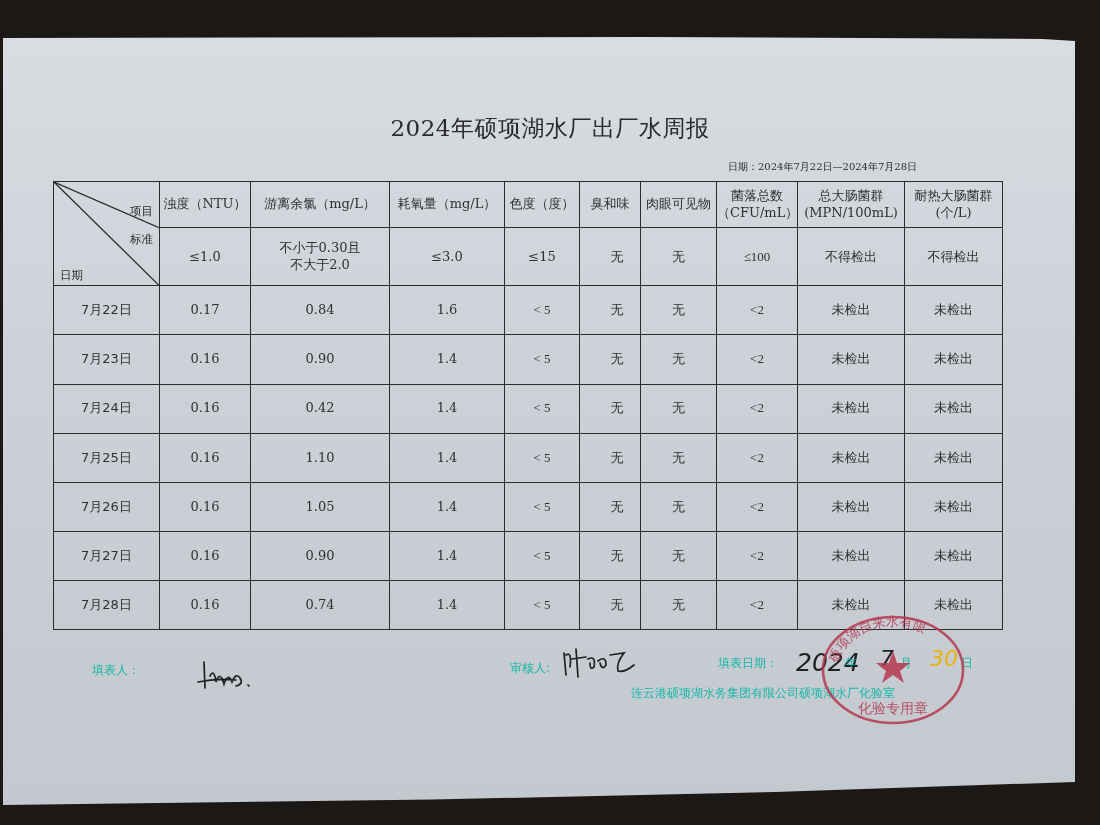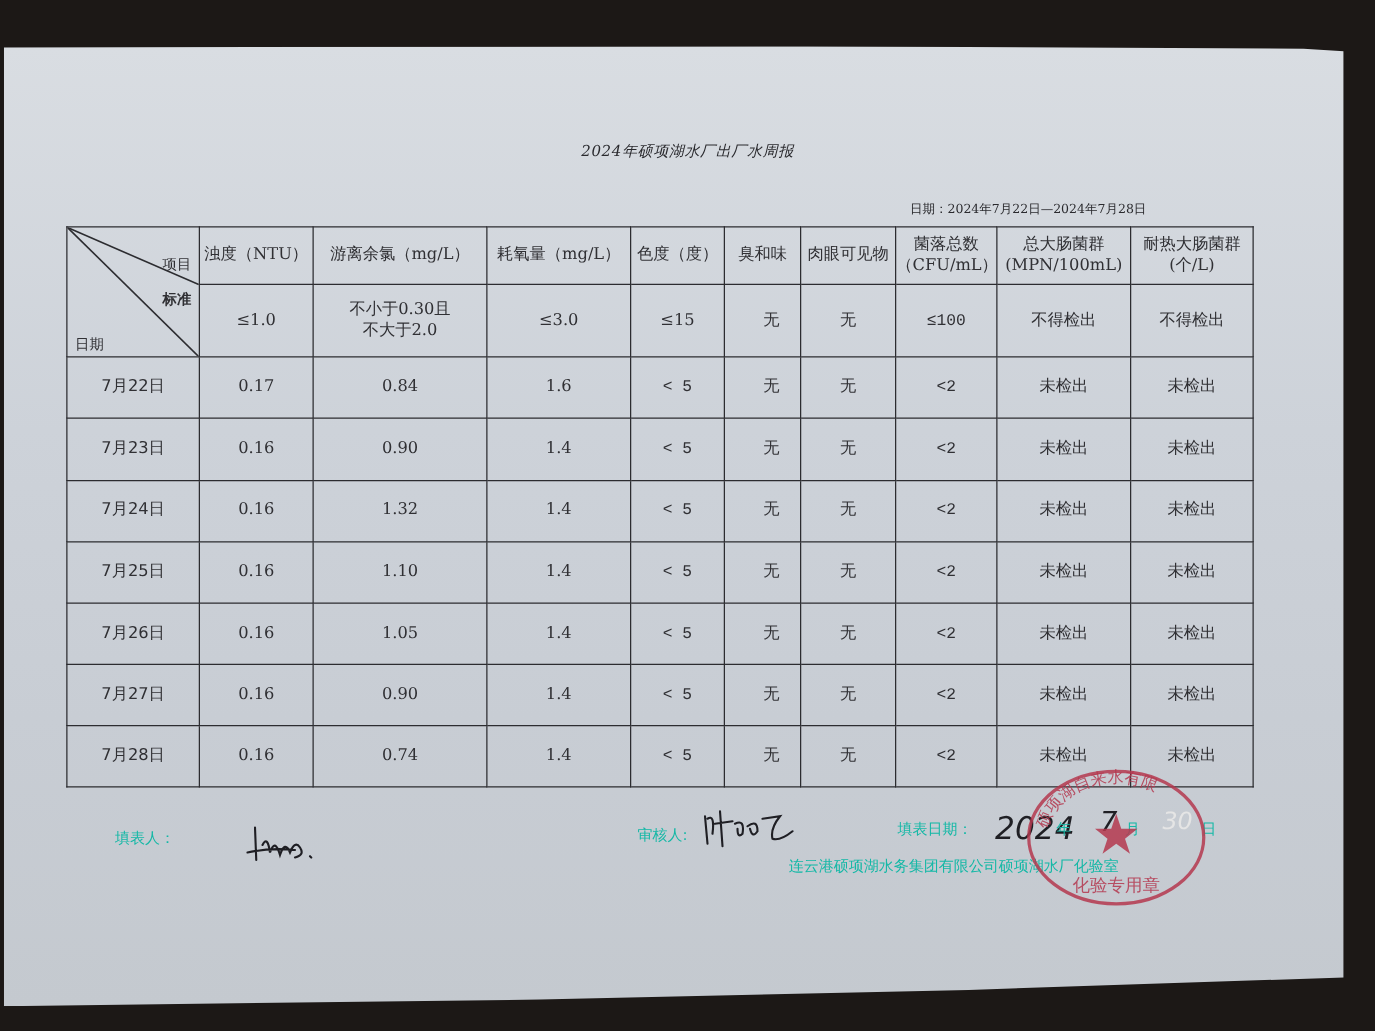--- a/index.html
+++ b/index.html
@@ -9,39 +9,39 @@
       font-family: "DejaVu Serif", "Liberation Serif", serif;
       color: #2b2b2e;
     }
     .paper {
       position: absolute; left: 3px; top: 37px; width: 1072px; height: 768px;
       background: linear-gradient(180deg, #d9dde2 0%, #cdd2d9 40%, #c8cdd4 70%, #c4c9cf 100%);
       clip-path: polygon(0 1px, 60% 0, 97% 2px, 100% 4px, 100% 97%, 72% 98.3%, 40% 99.3%, 0 100%);
     }
     .title {
       position: absolute; left: 0; width: 1100px; top: 113px; text-align: center;
-      font-size: 12px; letter-spacing: 0.5px; color: #2a2a2e; font-style: italic;
+      font-size: 23px; letter-spacing: 0.5px; color: #2a2a2e;
     }
     .date-range {
       position: absolute; left: 728px; top: 160px; font-size: 10px; color: #2a2a2e;
     }
     table.report {
       position: absolute; left: 53px; top: 181px; width: 949px; height: 449px;
       border-collapse: collapse; table-layout: fixed;
       font-size: 13px; color: #303034;
     }
     table.report td {
       border: 1.6px solid #2c2c30; text-align: center; vertical-align: middle;
       padding: 0; line-height: 1.25;
     }
     .hdr1 td { height: 44px; font-size: 13px; }
     .hdr2 td { height: 56px; font-size: 13px; }
     .row td { height: 47px; }
     .col-date { font-family: "DejaVu Sans", "Liberation Sans", sans-serif; font-size: 13px; }
-    .sans { font-family: Liberation Mono, monospace; }
+    .sans { font-family: Liberation Serif, serif; }
     .diag { position: relative; padding: 0 !important; }
     .diag svg { position: absolute; left: 0; top: 0; width: 100%; height: 100%; }
     .diag .lbl { position: absolute; font-size: 11.5px; font-family: "DejaVu Sans", "Liberation Sans", sans-serif; }
     .shift-right { padding-left: 14px !important; }
     .footer-label { position: absolute; font-size: 12px; color: #14b8a6; font-family: "DejaVu Sans", "Liberation Sans", sans-serif; }
     .handwriting { position: absolute; }
     .stamp {
       position: absolute; left: 818px; top: 613px; width: 150px; height: 114px;
     }
   </style>
@@ -67,21 +67,21 @@
       <col style="width:98px">
   </colgroup>
   <tbody>
       <tr class="hdr1">
     <td rowspan="2" class="diag">
       <svg viewBox="0 0 106 104" preserveAspectRatio="none">
         <line x1="0" y1="0" x2="106" y2="46" stroke="#2c2c30" stroke-width="1.3"></line>
         <line x1="0" y1="0" x2="106" y2="104" stroke="#2c2c30" stroke-width="1.3"></line>
       </svg>
       <span class="lbl" style="right:6px; top:22px;">项目</span>
-      <span class="lbl" style="right:6px; top:50px;font-weight:bold;">标准</span>
+      <span class="lbl" style="right:6px; top:50px;">标准</span>
       <span class="lbl" style="left:6px; top:86px;">日期</span>
     </td>
     <td>浊度（NTU）</td>
     <td>游离余氯（mg/L）</td>
     <td>耗氧量（mg/L）</td>
     <td>色度（度）</td>
     <td>臭和味</td>
     <td>肉眼可见物</td>
     <td>
       <div>菌落总数</div>
@@ -131,21 +131,21 @@
     <td class="sans">&lt; 5</td>
     <td class="sans shift-right">无</td>
     <td class="sans">无</td>
     <td class="sans">&lt;2</td>
     <td class="sans">未检出</td>
     <td class="sans">未检出</td>
   </tr>
   <tr class="row">
     <td class="col-date">7月24日</td>
     <td>0.16</td>
-    <td>1.32</td>
+    <td>0.42</td>
     <td>1.4</td>
     <td class="sans">&lt; 5</td>
     <td class="sans shift-right">无</td>
     <td class="sans">无</td>
     <td class="sans">&lt;2</td>
     <td class="sans">未检出</td>
     <td class="sans">未检出</td>
   </tr>
   <tr class="row">
     <td class="col-date">7月25日</td>
@@ -206,21 +206,21 @@
 <span class="footer-label" style="left:510px; top:660px;">审核人:</span>
 <svg class="handwriting" style="left:560px; top:645px;" width="80" height="36" viewBox="0 0 80 36">
   <path d="M4 8 L6 30 M6 10 Q12 6 10 22 M16 4 L18 32 M12 14 L26 12 M28 14 Q36 10 34 22 Q30 26 30 18 M38 16 Q46 10 46 20 Q42 26 40 18 M50 10 L64 8 Q56 18 58 26 Q64 28 74 20" stroke="#1f1f24" stroke-width="1.7" fill="none" stroke-linecap="round"></path>
 </svg>
 
 <span class="footer-label" style="left:718px; top:655px;text-align:center;">填表日期：</span>
 <span class="footer-label" style="left:796px; top:648px; font-size:25px; font-style:italic; color:#1f1f24;">2024</span>
 <span class="footer-label" style="left:845px; top:655px;">年</span>
 <span class="footer-label" style="left:880px; top:646px; font-size:22px; font-style:italic; color:#1f1f24;">7</span>
 <span class="footer-label" style="left:900px; top:655px;">月</span>
-<span class="footer-label" style="left:930px; top:646px; font-size:19px; font-style:italic; color:#e5e5e5;">30</span>
+<span class="footer-label" style="left:930px; top:646px; font-size:22px; font-style:italic; color:#eab308;">30</span>
 <span class="footer-label" style="left:961px; top:655px;">日</span>
 
 <span class="footer-label" style="left:631px; top:685px;">连云港硕项湖水务集团有限公司硕项湖水厂化验室</span>
 
 <svg class="stamp" viewBox="0 0 150 114">
   <defs>
     <path id="stampArc" d="M18 60 A57 47 0 0 1 132 60"></path>
   </defs>
   <ellipse cx="75" cy="57" rx="70" ry="53" fill="none" stroke="#b4384f" stroke-width="2.6" opacity="0.85"></ellipse>
   <text font-size="13" fill="#b4384f" opacity="0.85" font-family="DejaVu Sans, sans-serif">

